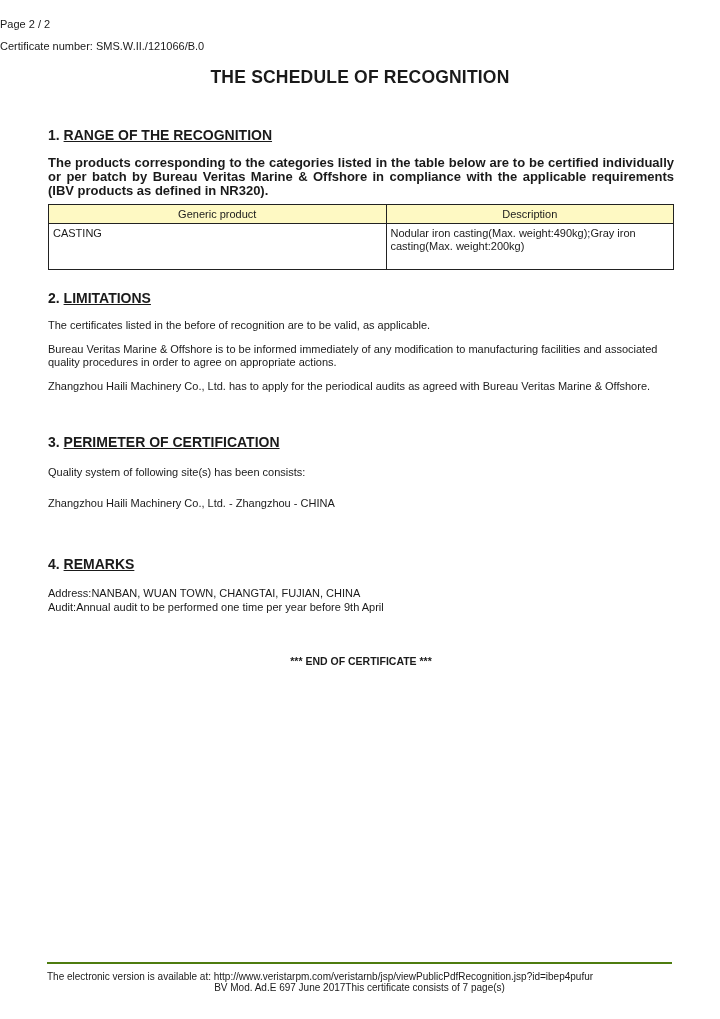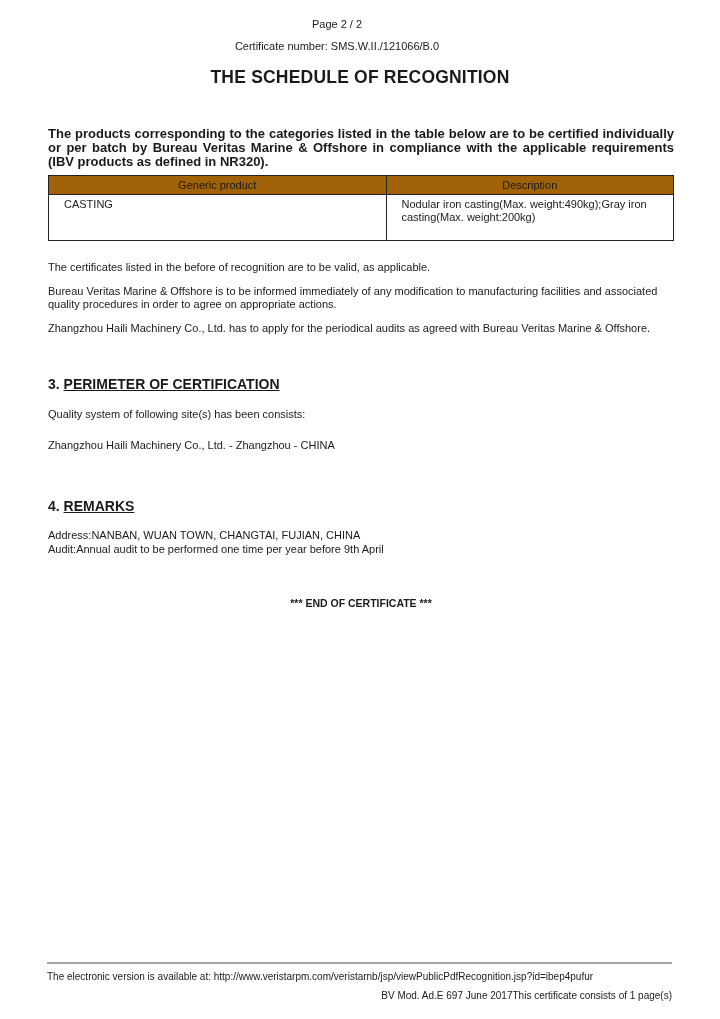--- a/index.html
+++ b/index.html
@@ -7,21 +7,21 @@
   .page {
     position: relative;
     width: 720px;
     height: 1019px;
     background: #ffffff;
     font-family: "Liberation Sans", "DejaVu Sans", sans-serif;
     color: #1a1a1a;
     overflow: hidden;
   }
   .head-right {
-    text-align: center;
+    text-align: left;
     margin: 18px 46px 0 0;
   }
   .page-number { font-size: 11px; }
   .certificate-number { font-size: 11px; margin-top: 10px; }
   .doc-title {
     text-align: center;
     margin-top: 15px;
     font-size: 17.5px;
     font-weight: bold;
     letter-spacing: 0.2px;
@@ -47,28 +47,28 @@
   table.recognition-table {
     margin-top: 6px;
     width: 100%;
     border-collapse: collapse;
     font-size: 11px;
   }
   table.recognition-table th, table.recognition-table td {
     border: 1.5px solid #222222;
   }
   table.recognition-table th {
-    background: #a16207;
+    background: #fef9c3;
     font-weight: normal;
     text-align: center;
     padding: 3px 2px;
   }
   table.recognition-table td {
     vertical-align: top;
-    padding: 3px 4px 16px 15px;
+    padding: 3px 4px 16px 4px;
     line-height: 13px;
     margin-left: 48px;
   }
   .col-generic { width: 54%; }
   .col-desc { width: 46%; }
   .para { font-size: 11px; line-height: 13.5px; }
   .sec-2 .para-1 { margin-top: 13px; }
   .sec-2 .para-2 { margin-top: 10px; }
   .sec-2 .para-3 { margin-top: 10px; }
   .sec-3 .para-1 { margin-top: 16px; }
@@ -78,47 +78,50 @@
     text-align: center;
     margin-top: 41px;
     font-size: 10.5px;
     font-weight: bold;
   }
   .footer {
     position: absolute;
     left: 47px;
     right: 48px;
     top: 962px;
-    border-top: 2px solid #a3a3a3;
+    border-top: 2px solid #4d7c0f;
   }
   .footer-url { font-size: 10px; margin-top: 7px; }
   .footer-row {
     display: flex;
-    justify-content: flex-end;
-    margin-top: 8px;
+    justify-content: center;
     font-size: 10px;
   }
 </style>
 </head>
 <body>
 
 <div class="page">
 
   <div class="head-right">
     <div class="page-number">Page 2 / 2</div>
     <div class="certificate-number">Certificate number: SMS.W.II./121066/B.0</div>
   </div>
 
   <div class="doc-title">
     <span class="u">THE SCHEDULE OF RECOGNITION</span>
   </div>
 
   <div class="content">
 
     <div class="sec-1">
+      <div class="sec-heading">
+        <span>1.</span>
+        <span class="u">RANGE OF THE RECOGNITION</span>
+      </div>
       <p class="intro">The products corresponding to the categories listed in the table below are to be certified individually or per batch by Bureau Veritas Marine &amp; Offshore in compliance with the applicable requirements (IBV products as defined in NR320).</p>
 
       <table class="recognition-table">
         <colgroup>
           <col class="col-generic">
           <col class="col-desc">
         </colgroup>
         <thead>
           <tr>
             <th>Generic product</th>
@@ -128,20 +131,24 @@
         <tbody>
           <tr>
             <td>CASTING</td>
             <td>Nodular iron casting(Max. weight:490kg);Gray iron casting(Max. weight:200kg)</td>
           </tr>
         </tbody>
       </table>
     </div>
 
     <div class="sec-2">
+      <div class="sec-heading">
+        <span>2.</span>
+        <span class="u">LIMITATIONS</span>
+      </div>
       <p class="para para-1">The certificates listed in the before of recognition are to be valid, as applicable.</p>
       <p class="para para-2">Bureau Veritas Marine &amp; Offshore is to be informed immediately of any modification to manufacturing facilities and associated quality procedures in order to agree on appropriate actions.</p>
       <p class="para para-3">Zhangzhou Haili Machinery Co., Ltd. has to apply for the periodical audits as agreed with Bureau Veritas Marine &amp; Offshore.</p>
     </div>
 
     <div class="sec-3">
       <div class="sec-heading">
         <span>3.</span>
         <span class="u">PERIMETER OF CERTIFICATION</span>
       </div>
@@ -161,17 +168,17 @@
     </div>
 
     <div class="end-marker">*** END OF CERTIFICATE ***</div>
 
   </div>
 
   <div class="footer">
     <div class="footer-url">The electronic version is available at: http://www.veristarpm.com/veristarnb/jsp/viewPublicPdfRecognition.jsp?id=ibep4pufur</div>
     <div class="footer-row">
       <span>BV Mod. Ad.E 697 June 2017</span>
-      <span>This certificate consists of 1 page(s)</span>
+      <span>This certificate consists of 7 page(s)</span>
     </div>
   </div>
 
 </div>
 
 </body></html>

